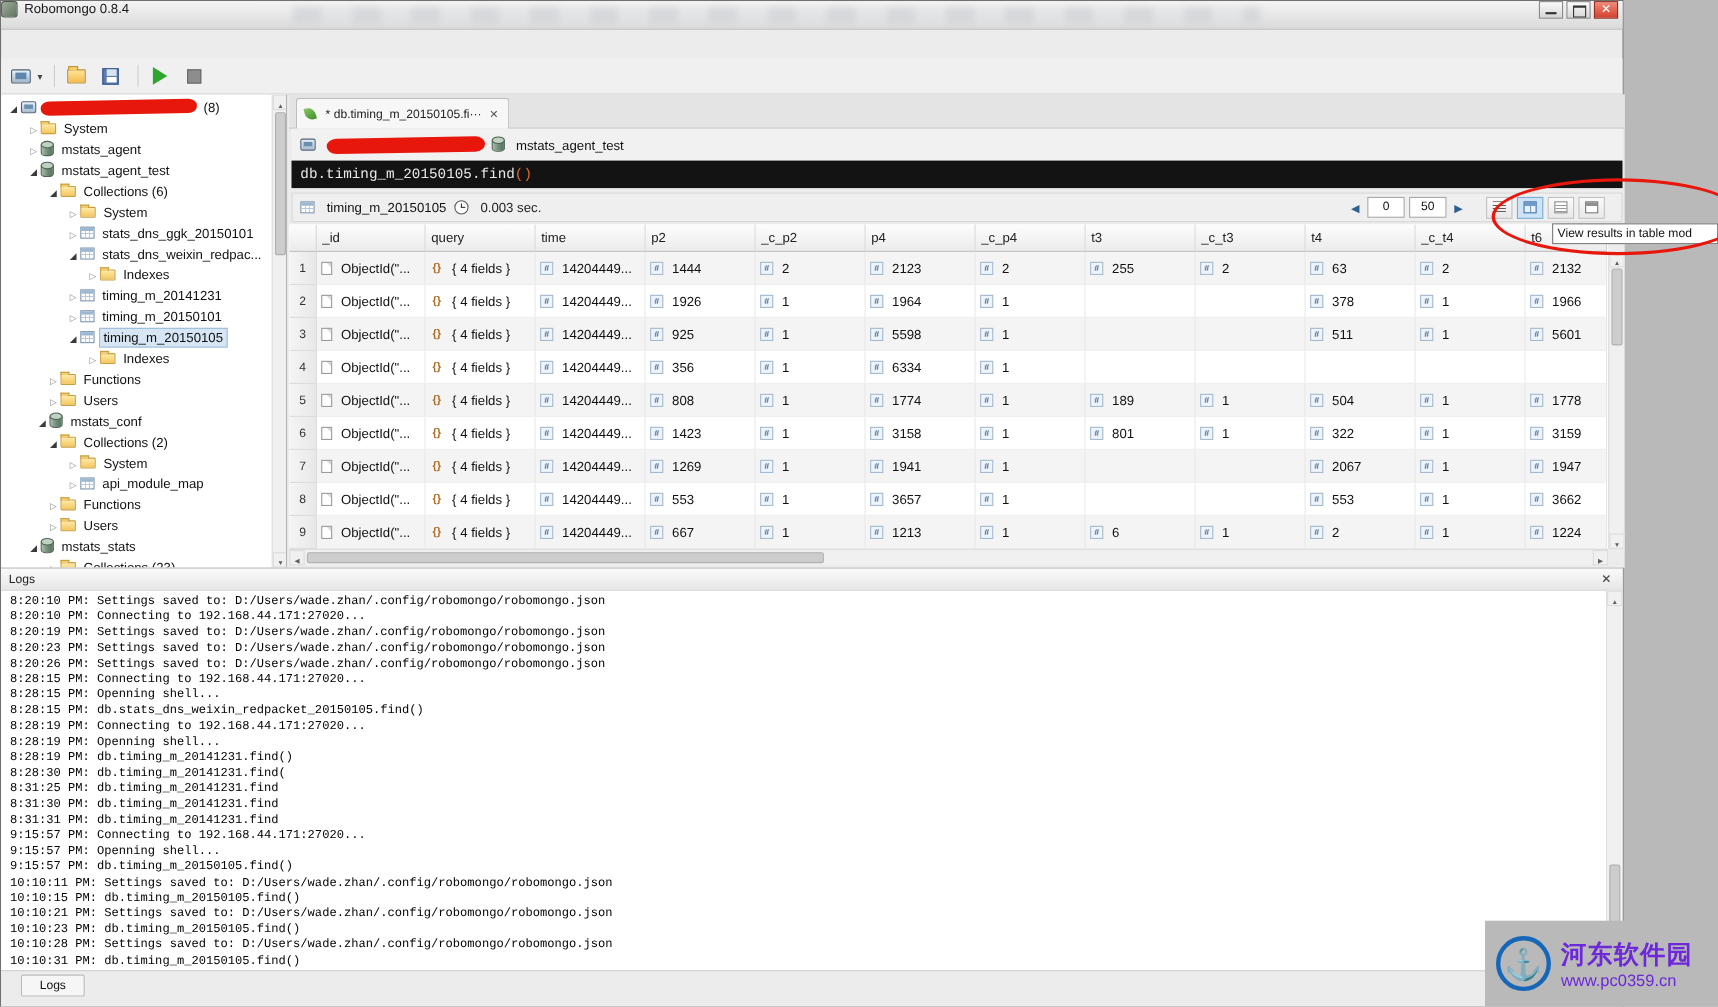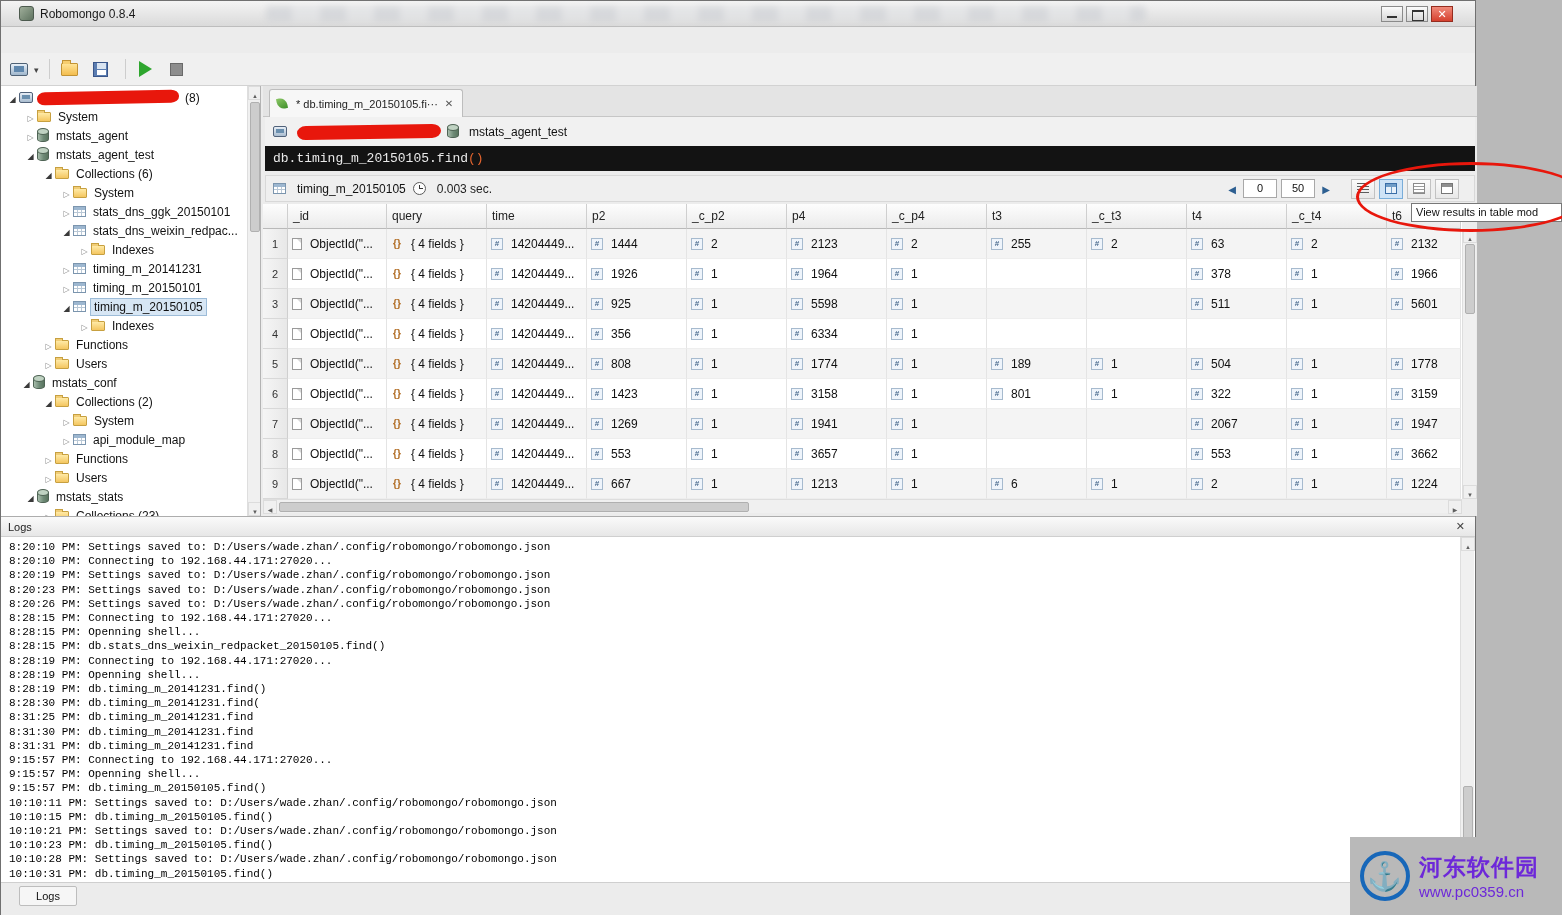--- a/index.html
+++ b/index.html
@@ -1,20 +1,20 @@
 <!DOCTYPE html>
 <html><head>
 <meta charset="utf-8">
 <style>
 *{margin:0;padding:0;box-sizing:border-box}
 html,body{width:1562px;height:915px;overflow:hidden;background:#b9b9b9;font-family:"Liberation Sans",sans-serif;font-size:12px;color:#111}
 #app{position:absolute;left:0;top:0;width:1476px;height:915px;background:#ececec;border:1px solid #707070}
 
 
-.titlebar{position:absolute;left:0;top:0;width:100%;height:26px;background:linear-gradient(#f4f4f4,#dadada);border-bottom:1px solid #bdbdbd;display:flex;align-items:center;padding:0 18px;gap:6px}
+.titlebar{position:absolute;left:0;top:0;width:100%;height:26px;background:linear-gradient(#f4f4f4,#dadada);border-bottom:1px solid #bdbdbd;display:flex;align-items:flex-start;padding:0 0;gap:6px}
 .app-icon{width:15px;height:15px;border-radius:3px;background:linear-gradient(135deg,#9fae9a,#5f7360);border:1px solid #4c5a4e}
 .title-text{font-size:12px;color:#1a1a1a}
 .title-blur{position:absolute;left:265px;top:5px;width:880px;height:15px;background:repeating-linear-gradient(90deg,#c9ccd2 0 26px,#dfe1e4 26px 54px);filter:blur(3px);opacity:.55;border-radius:3px}
 .win-buttons{margin-left:auto;display:flex;gap:3px;margin-right:4px}
 .win-btn{width:22px;height:16px;border:1px solid #8a8a8a;background:linear-gradient(#fbfbfb,#d6d6d6);position:relative}
 .win-btn.min::after{content:"";position:absolute;left:5px;bottom:3px;width:10px;height:2px;background:#333}
 .win-btn.max::after{content:"";position:absolute;left:5px;top:3px;width:10px;height:8px;border:1px solid #333;border-top-width:2px}
 .win-btn.close{background:linear-gradient(#f08a7a,#d5402e);border-color:#952c1f}
 .win-btn.close::after{content:"✕";position:absolute;left:0;right:0;top:0;text-align:center;font-size:11px;line-height:14px;color:#fff}
 
@@ -251,21 +251,21 @@
         <div class="tree-row" style="padding-left: 42px;">
           <span class="arrow col"></span>
           <span class="ic ic-folder"></span>
           <span class="label-box">Functions</span>
         </div>
         <div class="tree-row" style="padding-left: 42px;">
           <span class="arrow col"></span>
           <span class="ic ic-folder"></span>
           <span class="label-box">Users</span>
         </div>
-        <div class="tree-row" style="padding-left: 20px;">
+        <div class="tree-row" style="padding-left: 32px;">
           <span class="arrow exp"></span>
           <span class="ic ic-database"></span>
           <span class="label-box">mstats_conf</span>
         </div>
         <div class="tree-row" style="padding-left: 42px;">
           <span class="arrow exp"></span>
           <span class="ic ic-folder"></span>
           <span class="label-box">Collections (2)</span>
         </div>
         <div class="tree-row" style="padding-left: 60px;">

